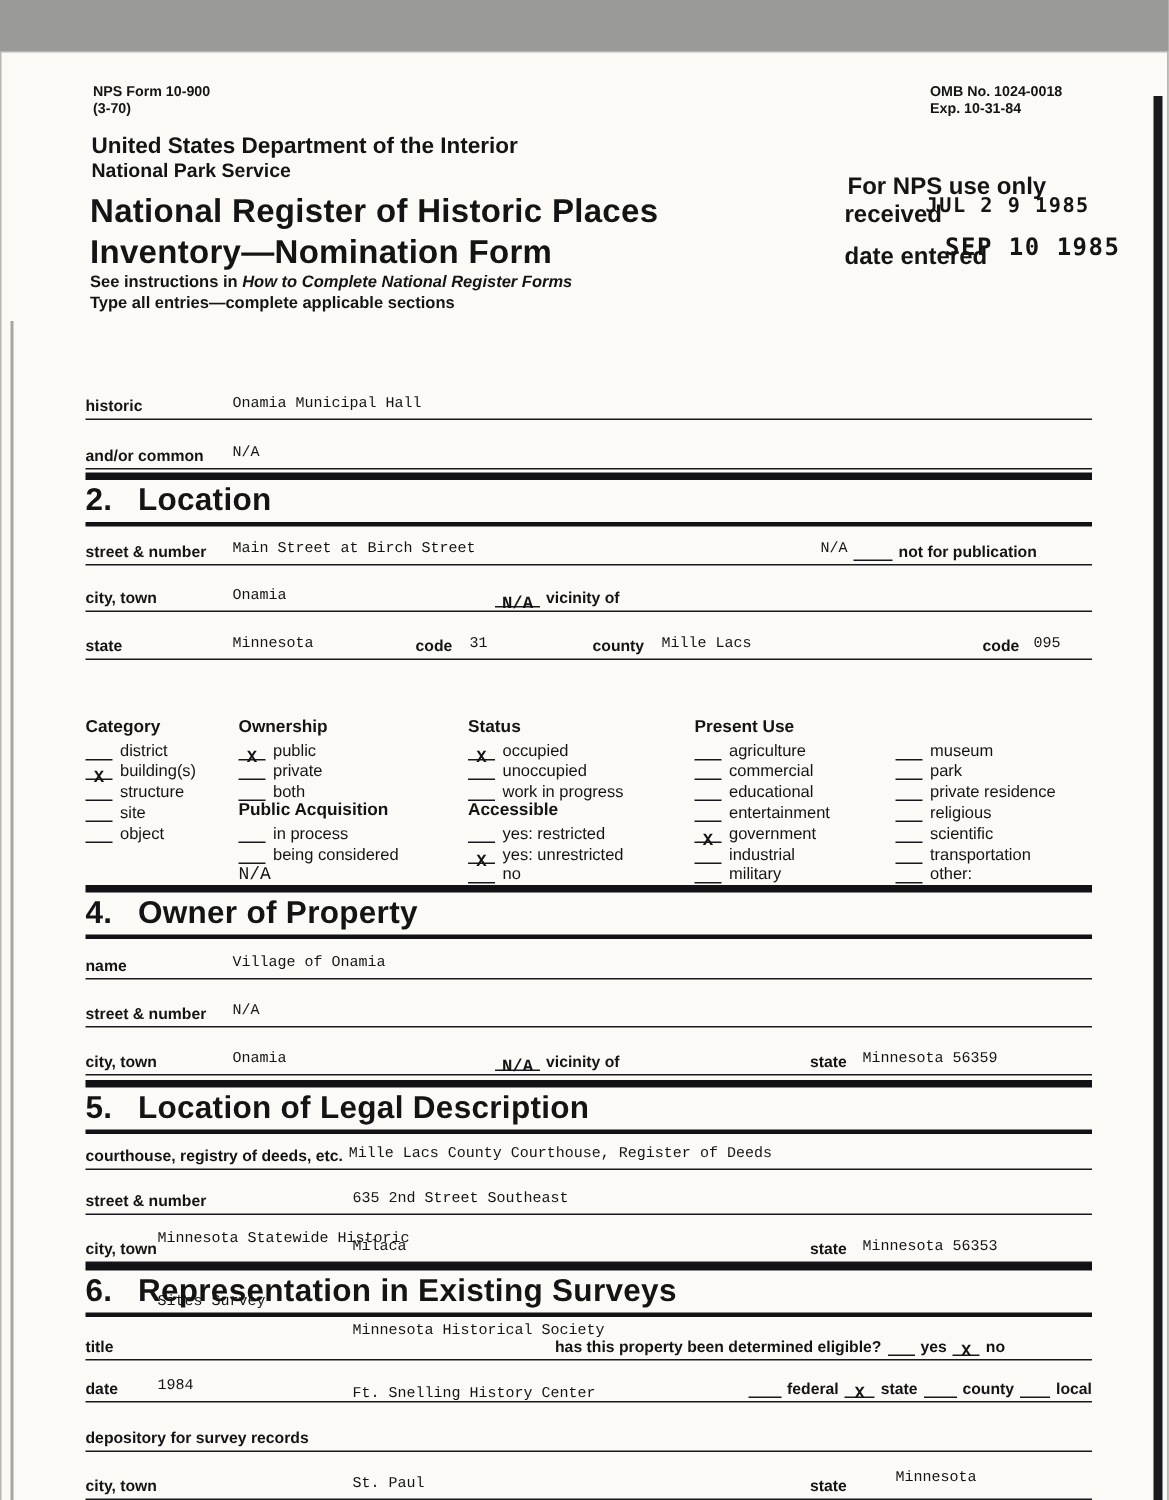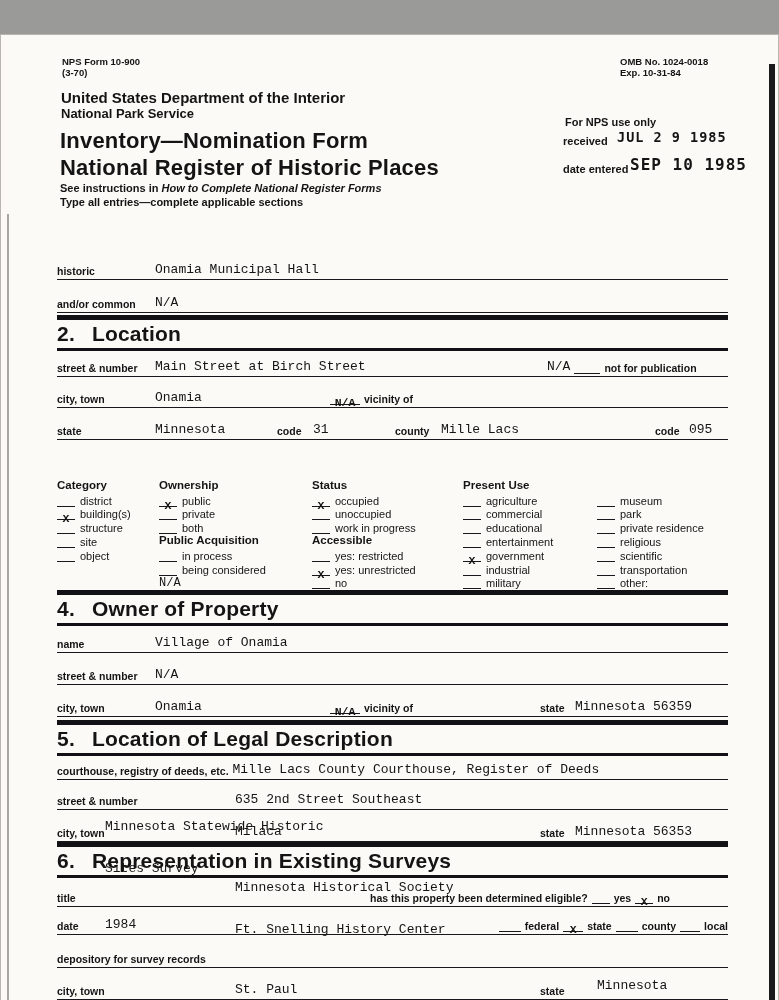--- a/index.html
+++ b/index.html
@@ -5,31 +5,31 @@
   html,body{margin:0;padding:0;background:#9a9a98;}
   .page{position:relative;width:779px;height:1000px;background:#fbfaf7;overflow:hidden;
         font-family:"Liberation Sans",sans-serif;color:#141414;box-shadow:inset 0 0 0 1px #b9b6b0;margin-top:34px;}
   .abs{position:absolute;}
   .meta{font-size:9.5px;font-weight:bold;line-height:11px;white-space:pre-line;}
   .dept{font-size:15px;font-weight:bold;}
   .agency{font-size:13px;font-weight:bold;}
   .bigtitle{font-size:22px;font-weight:bold;line-height:27px;letter-spacing:.2px;}
   .instr{font-size:11px;font-weight:bold;line-height:14px;}
   .instr em{font-style:italic;}
-  .npshead,.npslbl{font-size:11px;font-weight:bold;}
+  .npshead,.npslbl{font-size:16px;font-weight:bold;}
   .stamp1{font-family:"DejaVu Sans Mono",monospace;font-weight:bold;font-size:13.5px;letter-spacing:1px;}
   .stamp2{font-family:"DejaVu Sans Mono",monospace;font-weight:bold;font-size:16px;letter-spacing:1px;}
   .sec{position:absolute;left:57px;right:51px;border-top:5px solid #121216;border-bottom:3px solid #121216;padding:2px 0 3px;}
   .sec h2{margin:0;font-size:21px;line-height:23px;font-weight:bold;letter-spacing:.2px;}
   .secname{margin-left:17px;}
   .row{position:absolute;left:57px;right:51px;border-bottom:1.5px solid #18181c;display:flex;
        align-items:flex-end;padding-bottom:2px;box-sizing:border-box;}
   .lbl{font-size:10.5px;font-weight:bold;line-height:12px;flex:none;white-space:nowrap;}
   .w48{width:48px}.w98{width:98px}.w178{width:178px}
-  .val,.val2{font-family:"Liberation Mono","DejaVu Sans Mono",monospace;font-size:13px;line-height:14px;white-space:pre;}
+  .val,.val2{font-family:"Liberation Mono","DejaVu Sans Mono",monospace;font-size:10px;line-height:14px;white-space:pre;}
   .pos{position:absolute;bottom:2px;display:flex;align-items:flex-end;gap:4px;white-space:nowrap;}
   .blank{display:inline-block;border-bottom:1.4px solid #18181c;height:12px;text-align:center;flex:none;}
   .b18{width:18px}.b20{width:20px}.b22{width:22px}.b26{width:26px}.b30{width:30px}
   .mark{font-family:"Liberation Mono","DejaVu Sans Mono",monospace;font-size:11.5px;font-weight:bold;line-height:12px;}
   .cols{position:absolute;left:57px;right:51px;height:115px;}
   .col{position:absolute;top:0;}
   .ch{font-size:11.5px;font-weight:bold;height:13.8px;line-height:12.5px;white-space:nowrap;}
   .ck{display:flex;align-items:flex-end;height:13.8px;white-space:nowrap;}
   .ck .blank{height:11px;margin-right:5px;}
   .ck-lbl{font-size:11px;line-height:12px;}
@@ -42,22 +42,22 @@
 <body>
 
 <div class="page">
 
   <div class="abs meta" style="left:62px;top:22px"><span>NPS Form 10-900</span><br><span>(3-70)</span></div>
   <div class="abs meta" style="left:620px;top:22px"><span>OMB No. 1024-0018</span><br><span>Exp. 10-31-84</span></div>
 
   <div class="abs dept" style="left:61px;top:55px">United States Department of the Interior</div>
   <div class="abs agency" style="left:61px;top:72px">National Park Service</div>
   <div class="abs bigtitle" style="left:60px;top:93px">
+    <div>National Register of Historic Places</div>
     <div>Inventory—Nomination Form</div>
-    <div>National Register of Historic Places</div>
   </div>
   <div class="abs instr" style="left:60px;top:147px">
     <div><span>See instructions in </span><em>How to Complete National Register Forms</em></div>
     <div>Type all entries—complete applicable sections</div>
   </div>
 
   <div class="abs npshead" style="left:565px;top:82px">For NPS use only</div>
   <div class="abs npslbl" style="left:563px;top:101px">received</div>
   <div class="abs stamp1" style="left:617px;top:95px">JUL 2 9 1985</div>
   <div class="abs npslbl" style="left:563px;top:129px">date entered</div>

